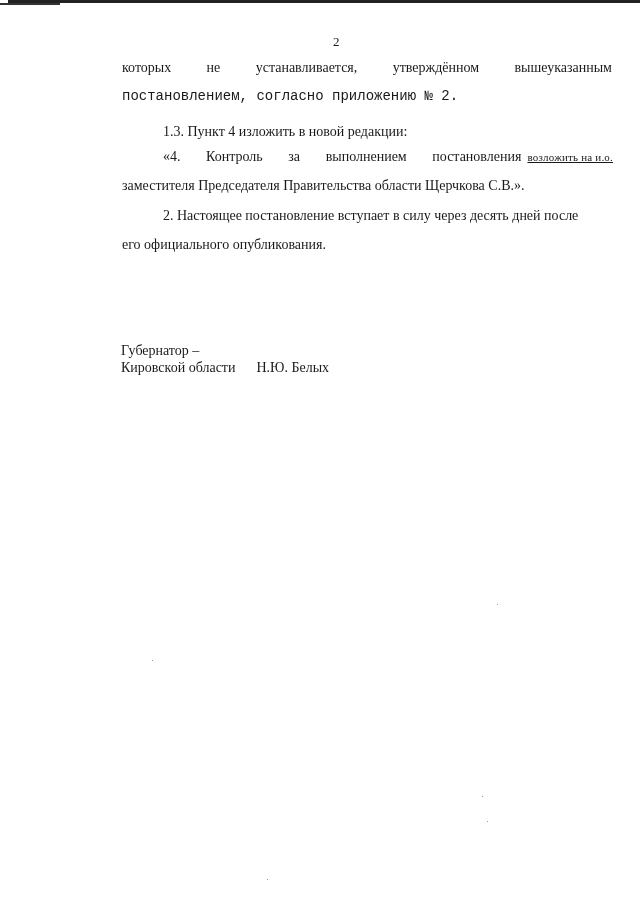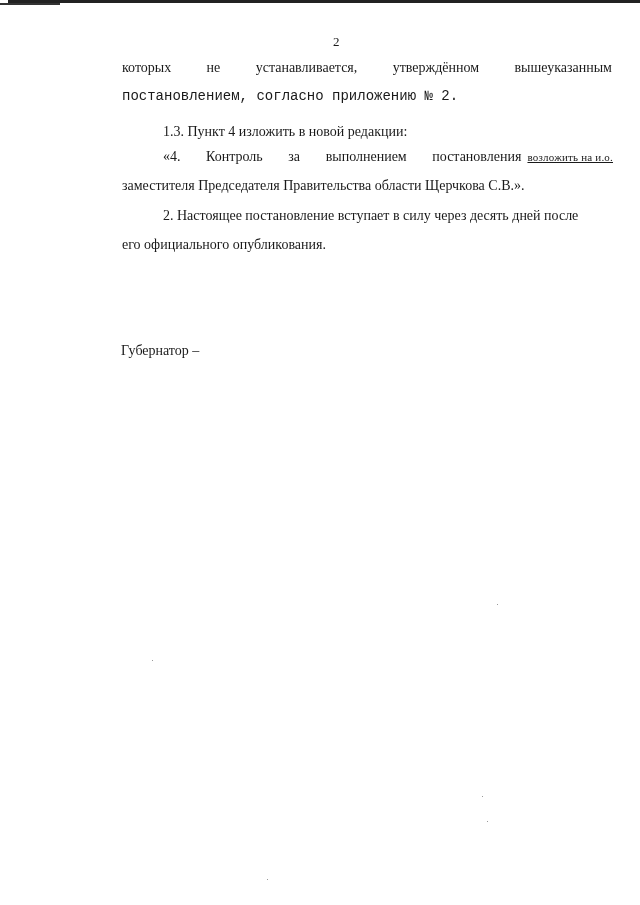--- a/index.html
+++ b/index.html
@@ -55,19 +55,24 @@
   </div>
   <span class="small">возложить на и.о.</span>
 </div>
 <div class="line" style="left:122px; top:178px;">заместителя Председателя Правительства области Щерчкова С.В.».</div>
 
 <div class="line" style="left:163px; top:208px;">2. Настоящее постановление вступает в силу через десять дней после</div>
 <div class="line" style="left:122px; top:237px;">его официального опубликования.</div>
 
 <div class="sig" style="left:121px; top:306px;margin-top:36px;">
   <div>Губернатор –</div>
+  <div>
+    <span>Кировской области</span>
+    <span style="display:inline-block; width:14px;"></span>
+    <span>Н.Ю. Белых</span>
+  </div>
 </div>
 
 <div class="speck" style="left:497px; top:604px;"></div>
 <div class="speck" style="left:152px; top:660px;"></div>
 <div class="speck" style="left:482px; top:796px;"></div>
 <div class="speck" style="left:487px; top:821px;"></div>
 <div class="speck" style="left:267px; top:879px;"></div>
 
 </body></html>

